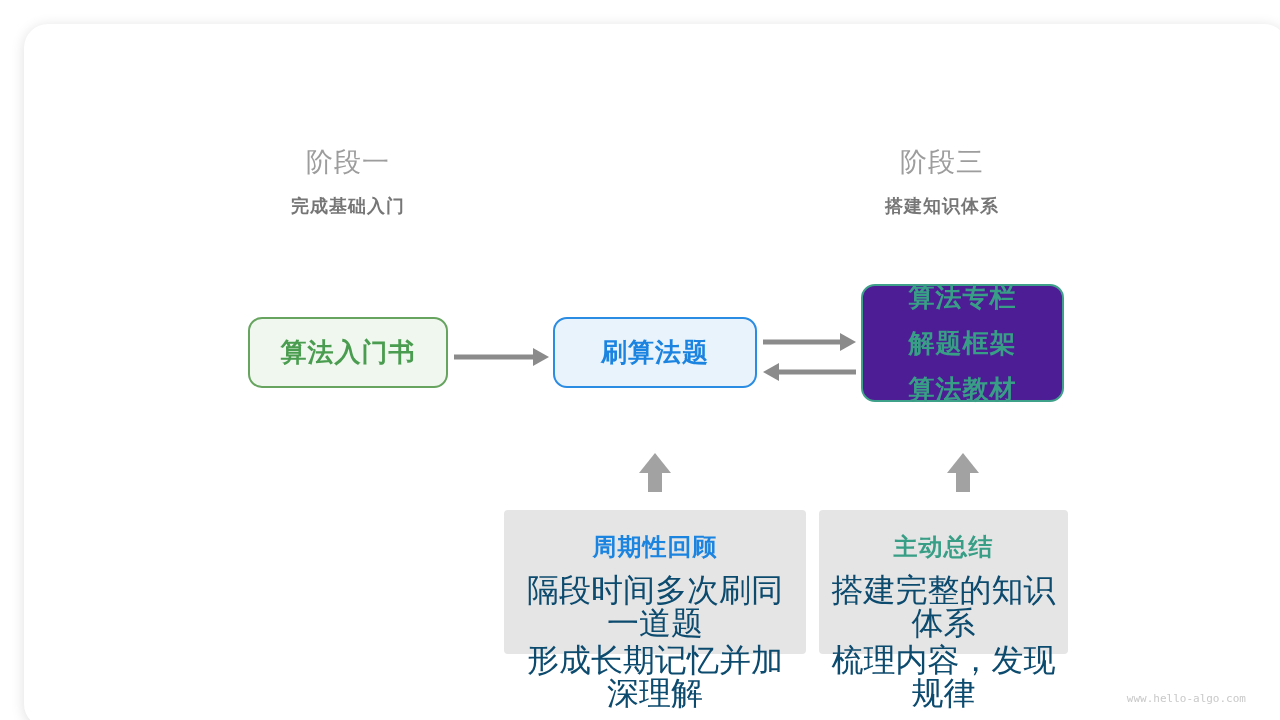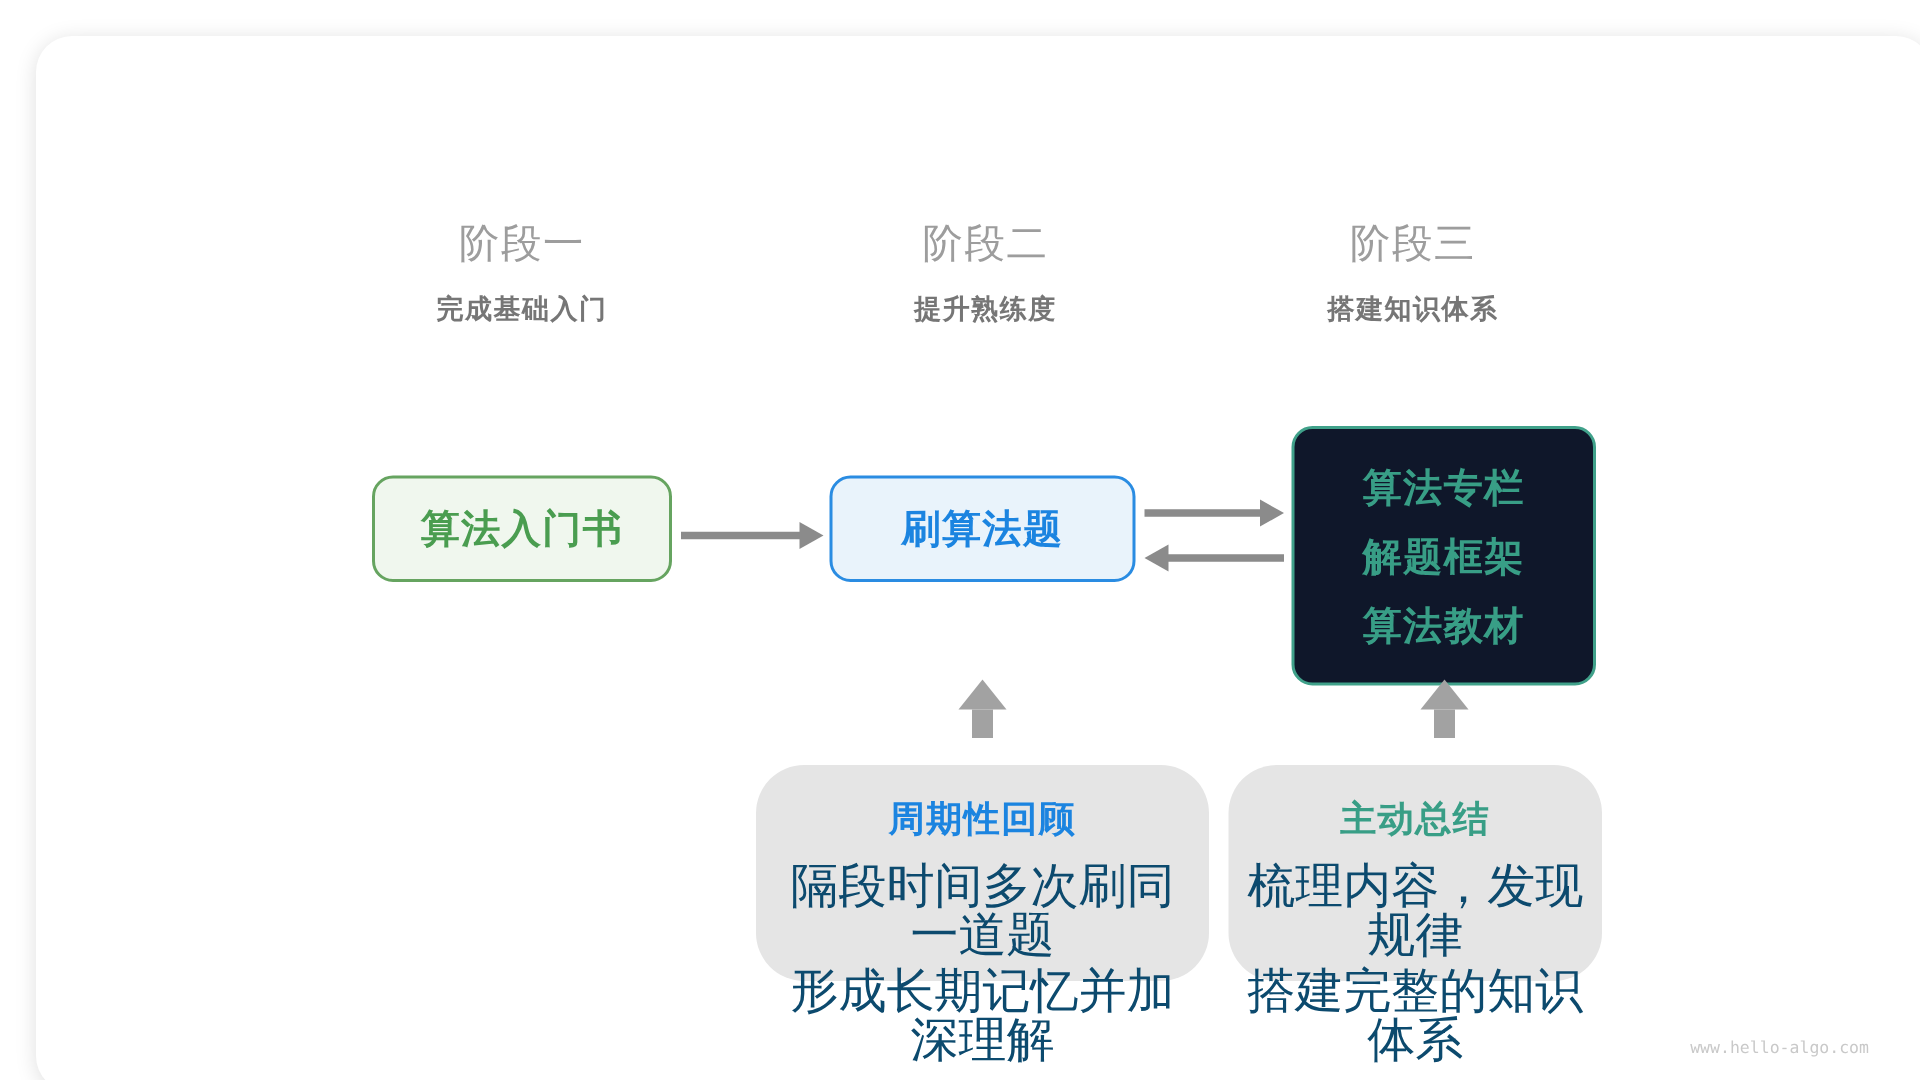--- a/index.html
+++ b/index.html
@@ -65,22 +65,22 @@
     border: 2.5px solid #66a460;
     color: #4a9d50;
   }
   .node-blue {
     left: 537px; top: 301px; width: 204px; height: 71px;
     background: #e9f3fb;
     border: 2.5px solid #2a8ce2;
     color: #1b84e0;
   }
   .node-teal {
-    left: 845px; top: 268px; width: 203px; height: 173px;
-    background: #0f172a;
+    left: 845px; top: 268px; width: 203px; height: 118px;
+    background: #4c1d95;
     border: 2.5px solid #40a18a;
     color: #389e86;
   }
   .node-teal .line { line-height: 38px; }
 
   
   .h-arrow { position: absolute; height: 18px; }
   .h-arrow .shaft {
     position: absolute; top: 50%; transform: translateY(-50%);
     height: 5px; background: #8b8b8b;
@@ -114,21 +114,21 @@
     margin: 0 auto;
   }
   .up-arrow-1 { left: 623px; }
   .up-arrow-2 { left: 931px; }
 
   
   .note {
     position: absolute;
     top: 494px; height: 144px;
     background: #e5e5e5;
-    border-radius: 32px;
+    border-radius: 4px;
     text-align: center;
     padding-top: 19px;
   }
   .note-1 { left: 488px; width: 302px; }
   .note-2 { left: 803px; width: 249px; }
   .note-title {
     font-size: 24px;
     line-height: 28px;
     font-weight: bold;
     letter-spacing: 1px;
@@ -154,24 +154,20 @@
 </head>
 <body>
 
 <div class="canvas">
   <div class="card"></div>
 
   <div class="stage stage-1">
     <div class="stage-label">阶段一</div>
     <div class="stage-subtitle">完成基础入门</div>
   </div>
-  <div class="stage stage-2">
-    <div class="stage-label">阶段二</div>
-    <div class="stage-subtitle">提升熟练度</div>
-  </div>
   <div class="stage stage-3">
     <div class="stage-label">阶段三</div>
     <div class="stage-subtitle">搭建知识体系</div>
   </div>
 
   <div class="node node-green">
     <span class="line">算法入门书</span>
   </div>
   <div class="node node-blue">
     <span class="line">刷算法题</span>
@@ -207,19 +203,19 @@
   <div class="note note-1">
     <div class="note-title">周期性回顾</div>
     <div class="note-body">
       <div>隔段时间多次刷同一道题</div>
       <div>形成长期记忆并加深理解</div>
     </div>
   </div>
   <div class="note note-2">
     <div class="note-title">主动总结</div>
     <div class="note-body">
+      <div>搭建完整的知识体系</div>
       <div>梳理内容，发现规律</div>
-      <div>搭建完整的知识体系</div>
     </div>
   </div>
 
   <div class="watermark">www.hello-algo.com</div>
 </div>
 
 </body></html>

